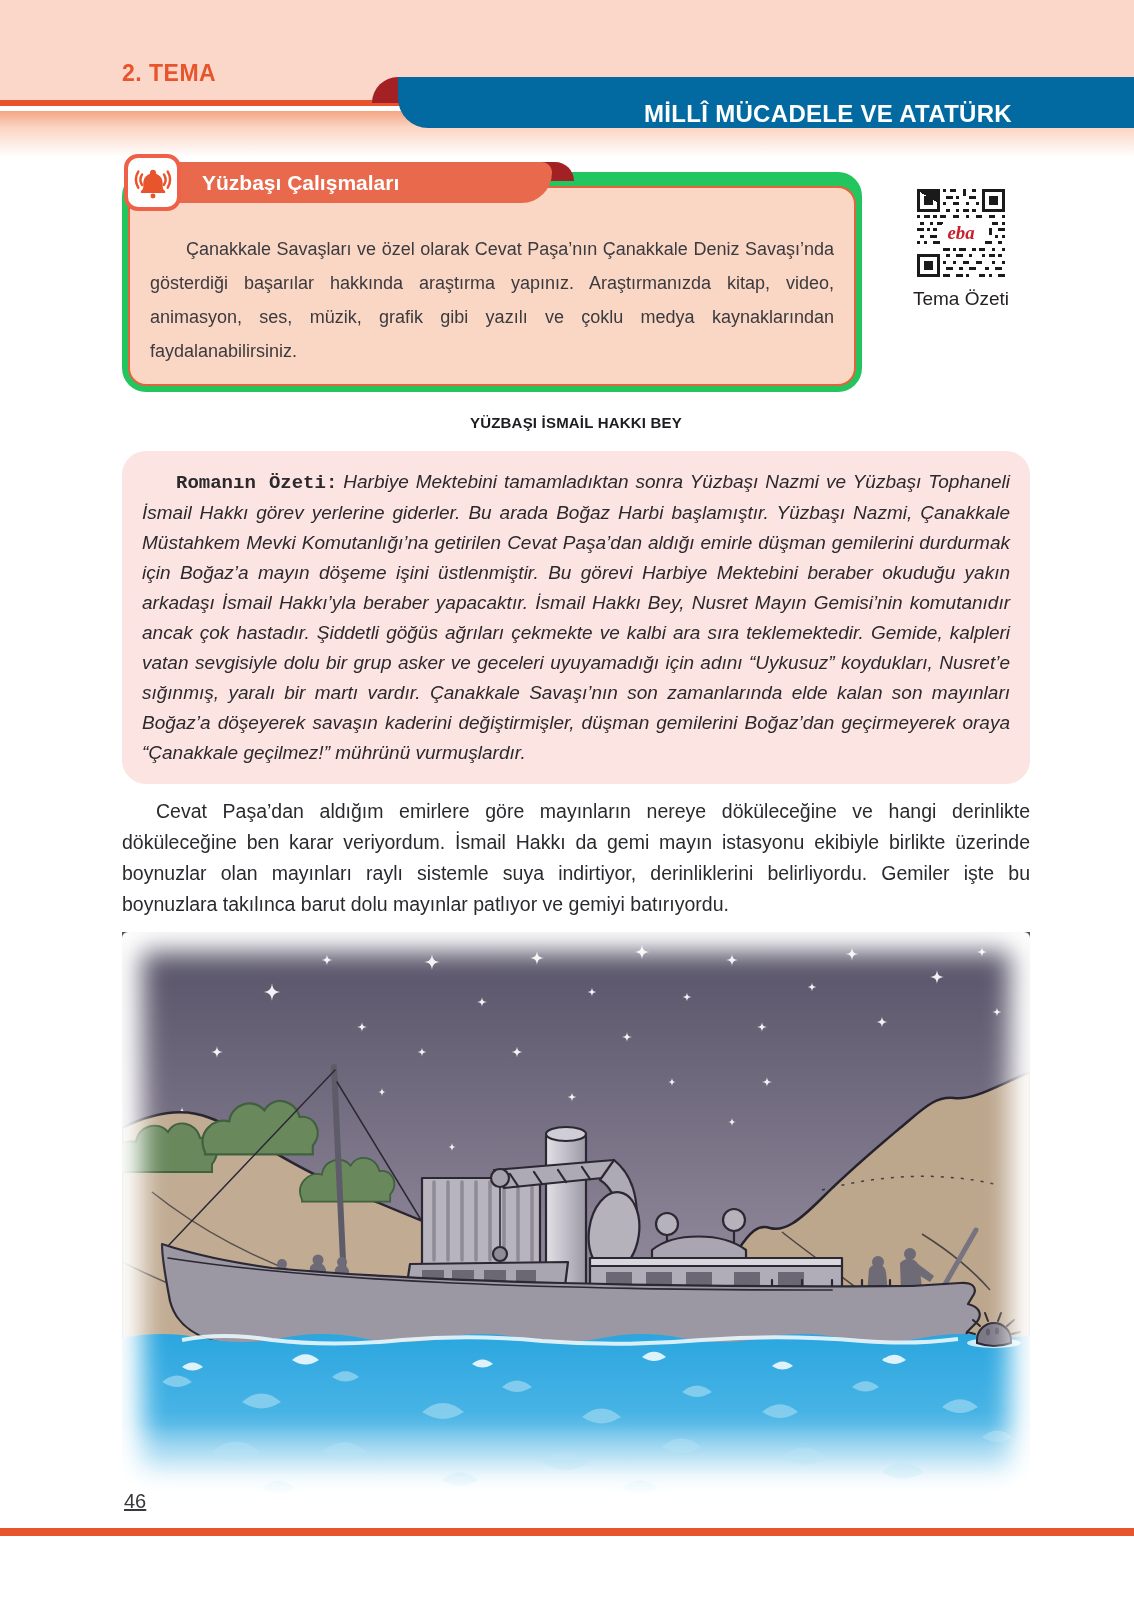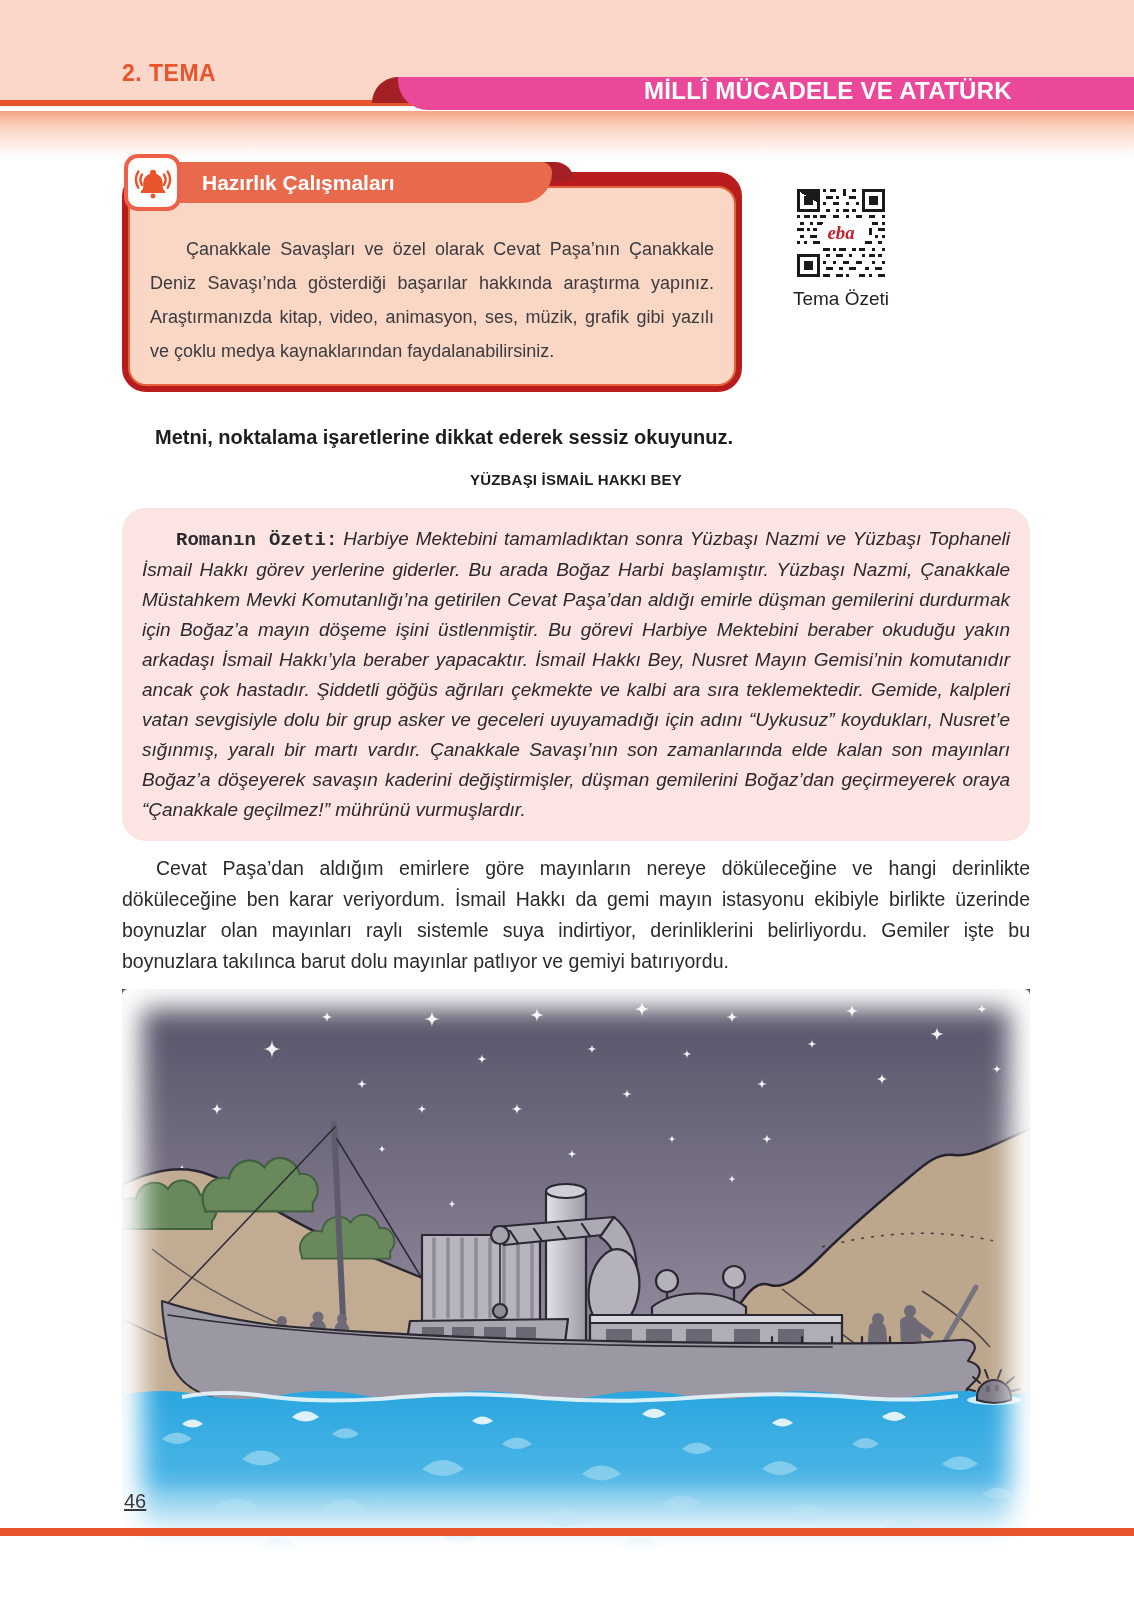--- a/index.html
+++ b/index.html
@@ -5,30 +5,30 @@
   html,body{margin:0;padding:0;background:#fff;}
   .page{position:relative;width:1134px;height:1616px;background:#fff;overflow:hidden;
         font-family:"Liberation Sans",sans-serif;color:#2a282c;}
   
   .header-band{position:absolute;left:0;top:0;width:100%;height:101px;background:#fbd7c9;}
   .tema-label{position:absolute;left:122px;top:60px;font-size:23px;font-weight:bold;color:#e8542b;letter-spacing:.5px;}
   .header-rule{position:absolute;left:0;top:100px;width:100%;height:6px;background:#e8542b;}
   .header-gap{position:absolute;left:0;top:106px;width:100%;height:5px;background:#fff;}
   .header-fade{position:absolute;left:0;top:111px;width:100%;height:46px;
                background:linear-gradient(180deg,#f3a583 0%,#fbd4c2 35%,#ffffff 100%);}
-  .banner{position:absolute;left:398px;top:77px;right:0;height:33px;background:#ec4899;
-          border-radius:0 0 0 30px;z-index:3;display:flex;align-items:flex-start;justify-content:flex-end;}
+  .banner{position:absolute;left:398px;top:77px;right:0;height:51px;background:#0369a1;
+          border-radius:0 0 0 30px;z-index:3;display:flex;align-items:flex-end;justify-content:flex-end;}
   .banner-title{color:#fff;font-weight:bold;font-size:24px;padding-right:122px;letter-spacing:.3px;}
   .banner-curl{position:absolute;left:372px;top:77px;width:52px;height:26px;background:#a32024;
                border-radius:26px 26px 0 0;z-index:2;}
   
   .content{position:absolute;left:122px;top:150px;width:908px;}
   
   .prep-row{position:relative;display:flex;align-items:flex-start;margin-top:22px;}
-  .prep-outer{position:relative;width:620px;background:#b91c1c;border-radius:24px;padding:6px;box-sizing:border-box;}
+  .prep-outer{position:relative;width:740px;background:#22c55e;border-radius:24px;padding:6px;box-sizing:border-box;}
   .prep-box{border:2.5px solid #e4633c;border-radius:18px;background:#fad6c5;
             padding:44px 20px 16px 20px;margin-top:8px;}
   .prep-text{margin:0;font-size:18px;line-height:34px;text-align:justify;text-indent:36px;color:#3b3a3e;}
   .prep-icon{position:absolute;left:2px;top:-18px;width:57px;height:57px;background:#fff;
              border:4px solid #ee6148;border-radius:14px;z-index:5;display:flex;align-items:center;justify-content:center;box-sizing:border-box;}
   .prep-ribbon{position:absolute;left:40px;top:-10px;width:390px;height:41px;background:#e8694c;
                border-radius:0 14px 40px 0;z-index:4;display:flex;align-items:center;}
   .prep-ribbon-label{color:#fff;font-weight:bold;font-size:21px;padding-left:40px;}
   .prep-ribbon-curl{position:absolute;left:408px;top:-10px;width:44px;height:19px;background:#a32024;
                     border-radius:0 22px 0 0;z-index:3;}
@@ -68,21 +68,21 @@
   <div class="banner-curl"></div>
   <div class="banner">
     <span class="banner-title">MİLLÎ MÜCADELE VE ATATÜRK</span>
   </div>
 
   <div class="content">
 
     <div class="prep-row">
       <div class="prep-ribbon-curl"></div>
       <div class="prep-ribbon">
-        <span class="prep-ribbon-label">Hazırlık Çalışmaları</span>
+        <span class="prep-ribbon-label">Yüzbaşı Çalışmaları</span>
       </div>
       <div class="prep-icon">
         <svg width="38" height="38" viewBox="0 0 40 40">
           <g fill="none" stroke="#e8542b" stroke-width="2.6" stroke-linecap="round">
             <path d="M8.5,11 q-3.5,5.5 0,11"></path>
             <path d="M4.5,8 q-5,8 0,17"></path>
             <path d="M31.5,11 q3.5,5.5 0,11"></path>
             <path d="M35.5,8 q5,8 0,17"></path>
           </g>
           <path fill="#e8542b" d="M20,6 c1.9,0 3.2,1.3 3.2,3.2 l0,1 c4.2,1.5 7,5.3 7,9.8 l0,3.6 c0,2.1 1,3.8 2.6,4.9 l0,2 l-25.6,0 l0,-2 c1.6,-1.1 2.6,-2.8 2.6,-4.9 l0,-3.6 c0,-4.5 2.8,-8.3 7,-9.8 l0,-1 c0,-1.9 1.3,-3.2 3.2,-3.2 z"></path>
@@ -112,21 +112,20 @@
               <path d="M9,19h2v1h-2z M12,19h1v1h-1z M14,19h2v1h-2z M18,19h1v1h-1z M20,19h2v1h-2z M24,19h1v1h-1z M27,19h1v1h-1z M10,21h1v1h-1z M13,21h2v1h-2z M17,21h1v1h-1z M21,21h1v1h-1z M23,21h2v1h-2z M26,21h1v1h-1z M9,23h1v1h-1z M12,23h1v1h-1z M15,23h2v1h-2z M19,23h2v1h-2z M24,23h1v1h-1z M27,23h1v1h-1z M10,25h2v1h-2z M14,25h1v1h-1z M17,25h2v1h-2z M22,25h1v1h-1z M25,25h2v1h-2z M9,27h2v1h-2z M13,27h2v1h-2z M16,27h1v1h-1z M20,27h2v1h-2z M23,27h1v1h-1z M26,27h2v1h-2z"></path>
             </g>
             <rect x="8.6" y="11.4" width="11.8" height="6.4" rx="1.2" fill="#fff"></rect>
             <text x="14.5" y="16.4" text-anchor="middle" font-size="5.8" font-style="italic" font-weight="bold" fill="#c8202a" font-family="Liberation Serif, serif">eba</text>
           </svg>
         </div>
         <div class="qr-caption">Tema Özeti</div>
       </div>
     </div>
 
-    <p class="instruction">Metni, noktalama işaretlerine dikkat ederek sessiz okuyunuz.</p>
     <h2 class="story-title" style="margin-bottom:0;">YÜZBAŞI İSMAİL HAKKI BEY</h2>
 
     <div class="summary-box">
       <p class="summary-p"><span class="summary-label">Romanın Özeti:</span><span class="summary-text">Harbiye Mektebini tamamladıktan sonra Yüzbaşı Nazmi ve Yüzbaşı Tophaneli İsmail Hakkı görev yerlerine giderler. Bu arada Boğaz Harbi başlamıştır. Yüzbaşı Nazmi, Çanakkale Müstahkem Mevki Komutanlığı’na getirilen Cevat Paşa’dan aldığı emirle düşman gemilerini durdurmak için Boğaz’a mayın döşeme işini üstlenmiştir. Bu görevi Harbiye Mektebini beraber okuduğu yakın arkadaşı İsmail Hakkı’yla beraber yapacaktır. İsmail Hakkı Bey, Nusret Mayın Gemisi’nin komutanıdır ancak çok hastadır. Şiddetli göğüs ağrıları çekmekte ve kalbi ara sıra teklemektedir. Gemide, kalpleri vatan sevgisiyle dolu bir grup asker ve geceleri uyuyamadığı için adını “Uykusuz” koydukları, Nusret’e sığınmış, yaralı bir martı vardır. Çanakkale Savaşı’nın son zamanlarında elde kalan son mayınları Boğaz’a döşeyerek savaşın kaderini değiştirmişler, düşman gemilerini Boğaz’dan geçirmeyerek oraya “Çanakkale geçilmez!” mührünü vurmuşlardır.</span></p>
     </div>
 
     <p class="body-p">Cevat Paşa’dan aldığım emirlere göre mayınların nereye döküleceğine ve hangi derinlikte döküleceğine ben karar veriyordum. İsmail Hakkı da gemi mayın istasyonu ekibiyle birlikte üzerinde boynuzlar olan mayınları raylı sistemle suya indirtiyor, derinliklerini belirliyordu. Gemiler işte bu boynuzlara takılınca barut dolu mayınlar patlıyor ve gemiyi batırıyordu.</p>
 
     <div class="illus-wrap">
       <svg width="908" height="574" viewBox="0 0 908 574">

